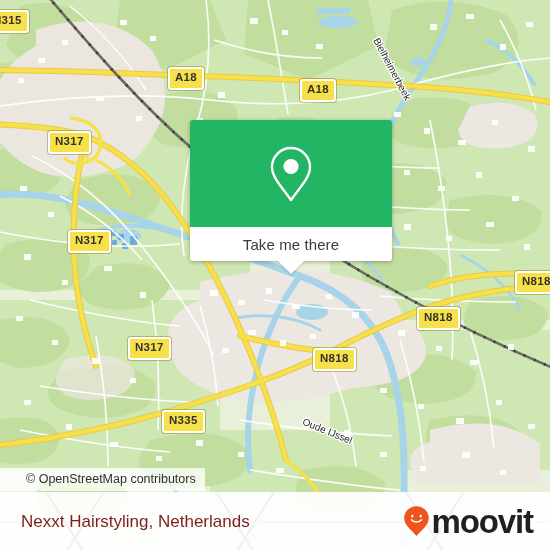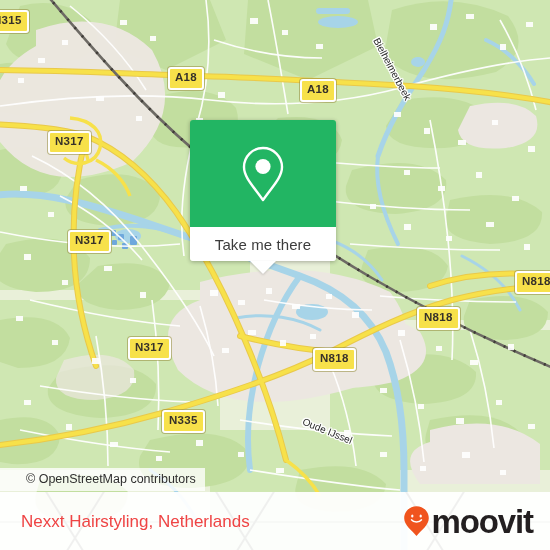--- a/index.html
+++ b/index.html
@@ -45,21 +45,21 @@
     text-shadow:
       -1.4px 0 #fff, 1.4px 0 #fff, 0 -1.4px #fff, 0 1.4px #fff,
       -1px -1px #fff, 1px -1px #fff, -1px 1px #fff, 1px 1px #fff;
     font-family: "Liberation Sans", sans-serif;
   }
 
   
   #callout {
     position: absolute;
     left: 190px; top: 120px;
-    width: 146px;
+    width: 202px;
     border-radius: 3px;
     box-shadow: 0 1px 4px rgba(0,0,0,.30);
     overflow: visible;
     z-index: 40;
   }
   #callout-top {
     height: 107px;
     border-radius: 3px 3px 0 0;
     display: flex; align-items: center; justify-content: center;
   }
@@ -110,21 +110,21 @@
     z-index: 50;
     overflow: hidden;
   }
   #footer-watermark {
     position: absolute; left: 0; top: 0; width: 550px; height: 58px;
     opacity: .5;
   }
   #place-title {
     position: absolute;
     left: 21px; top: 50%; transform: translateY(-50%);
-    color: #ef4444;
+    color: #7f1d1d;
     font-size: 17px;
     line-height: 1;
     white-space: nowrap;
   }
   #brand {
     position: absolute;
     right: 17px; top: 50%; transform: translateY(-50%);
     display: flex; align-items: center; gap: 1px;
   }
   #brand-mark { width: 27px; height: 31px; display: block; }

